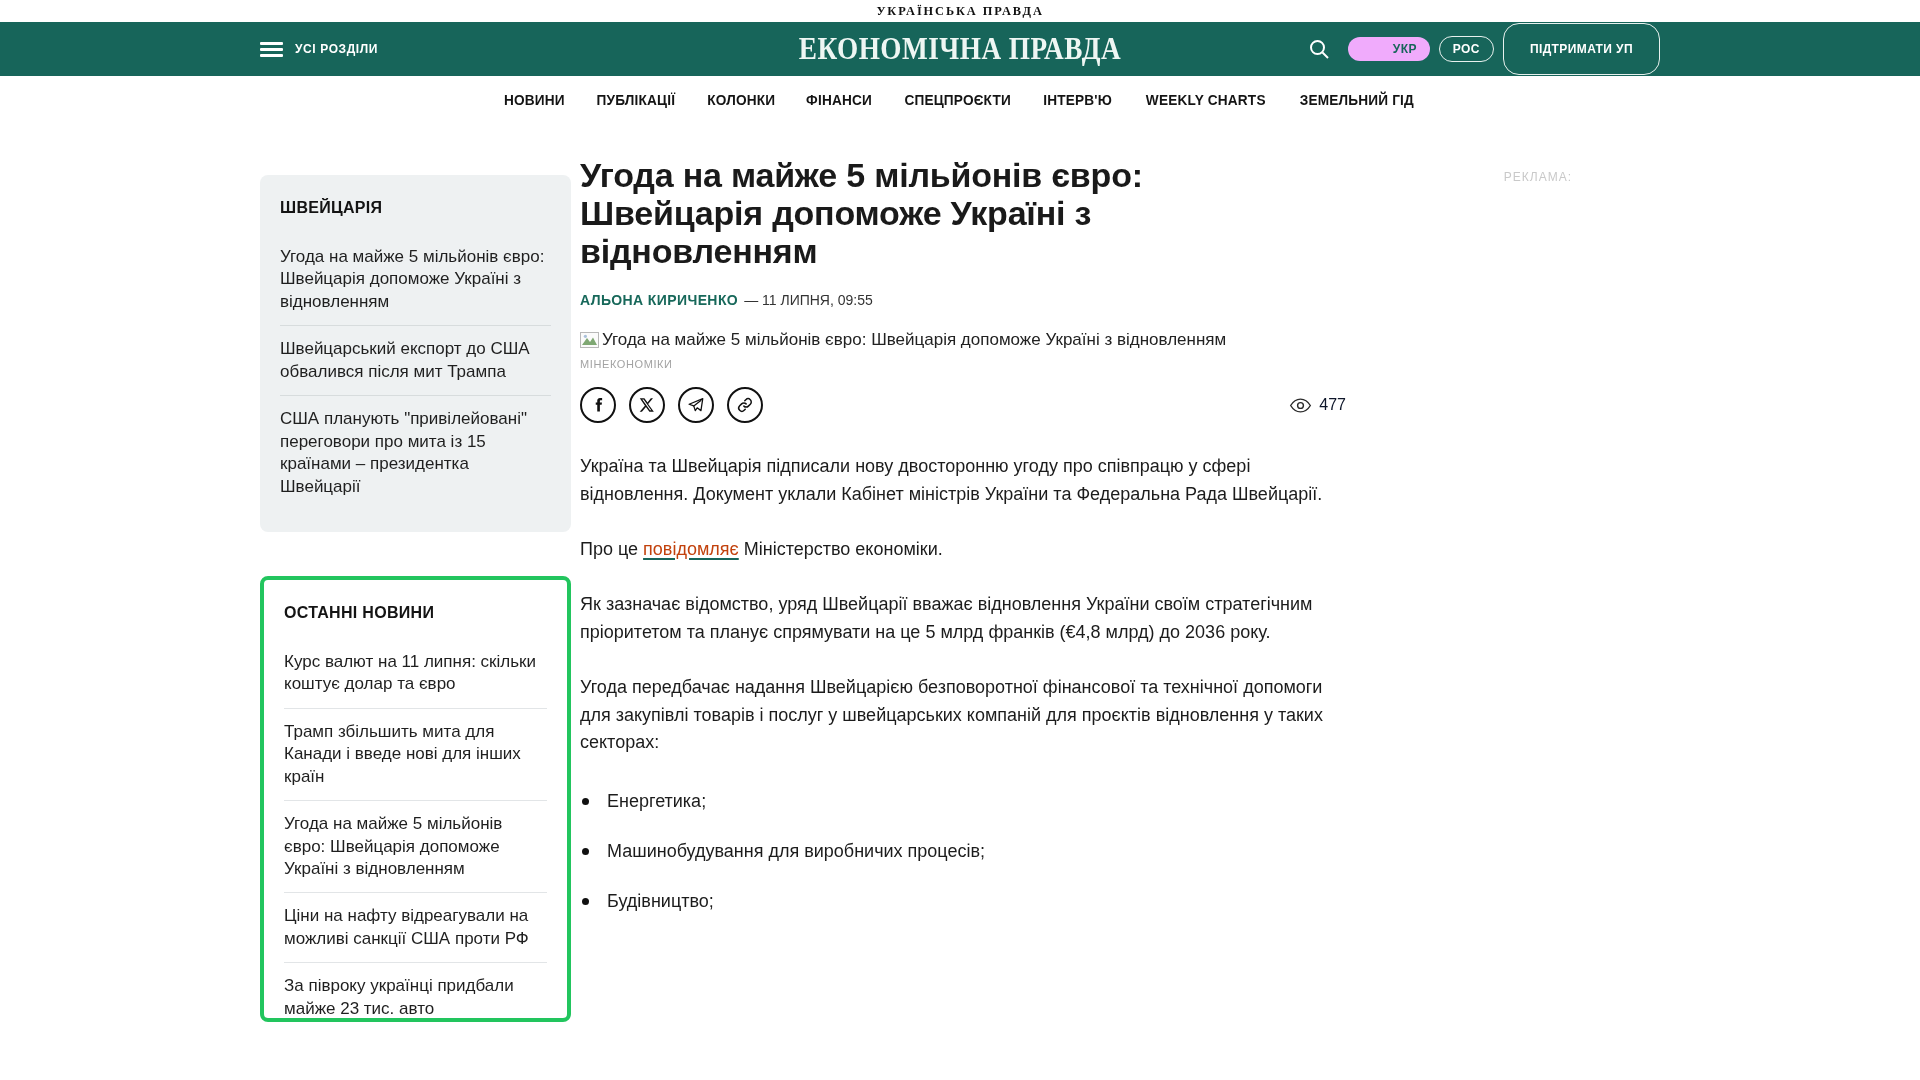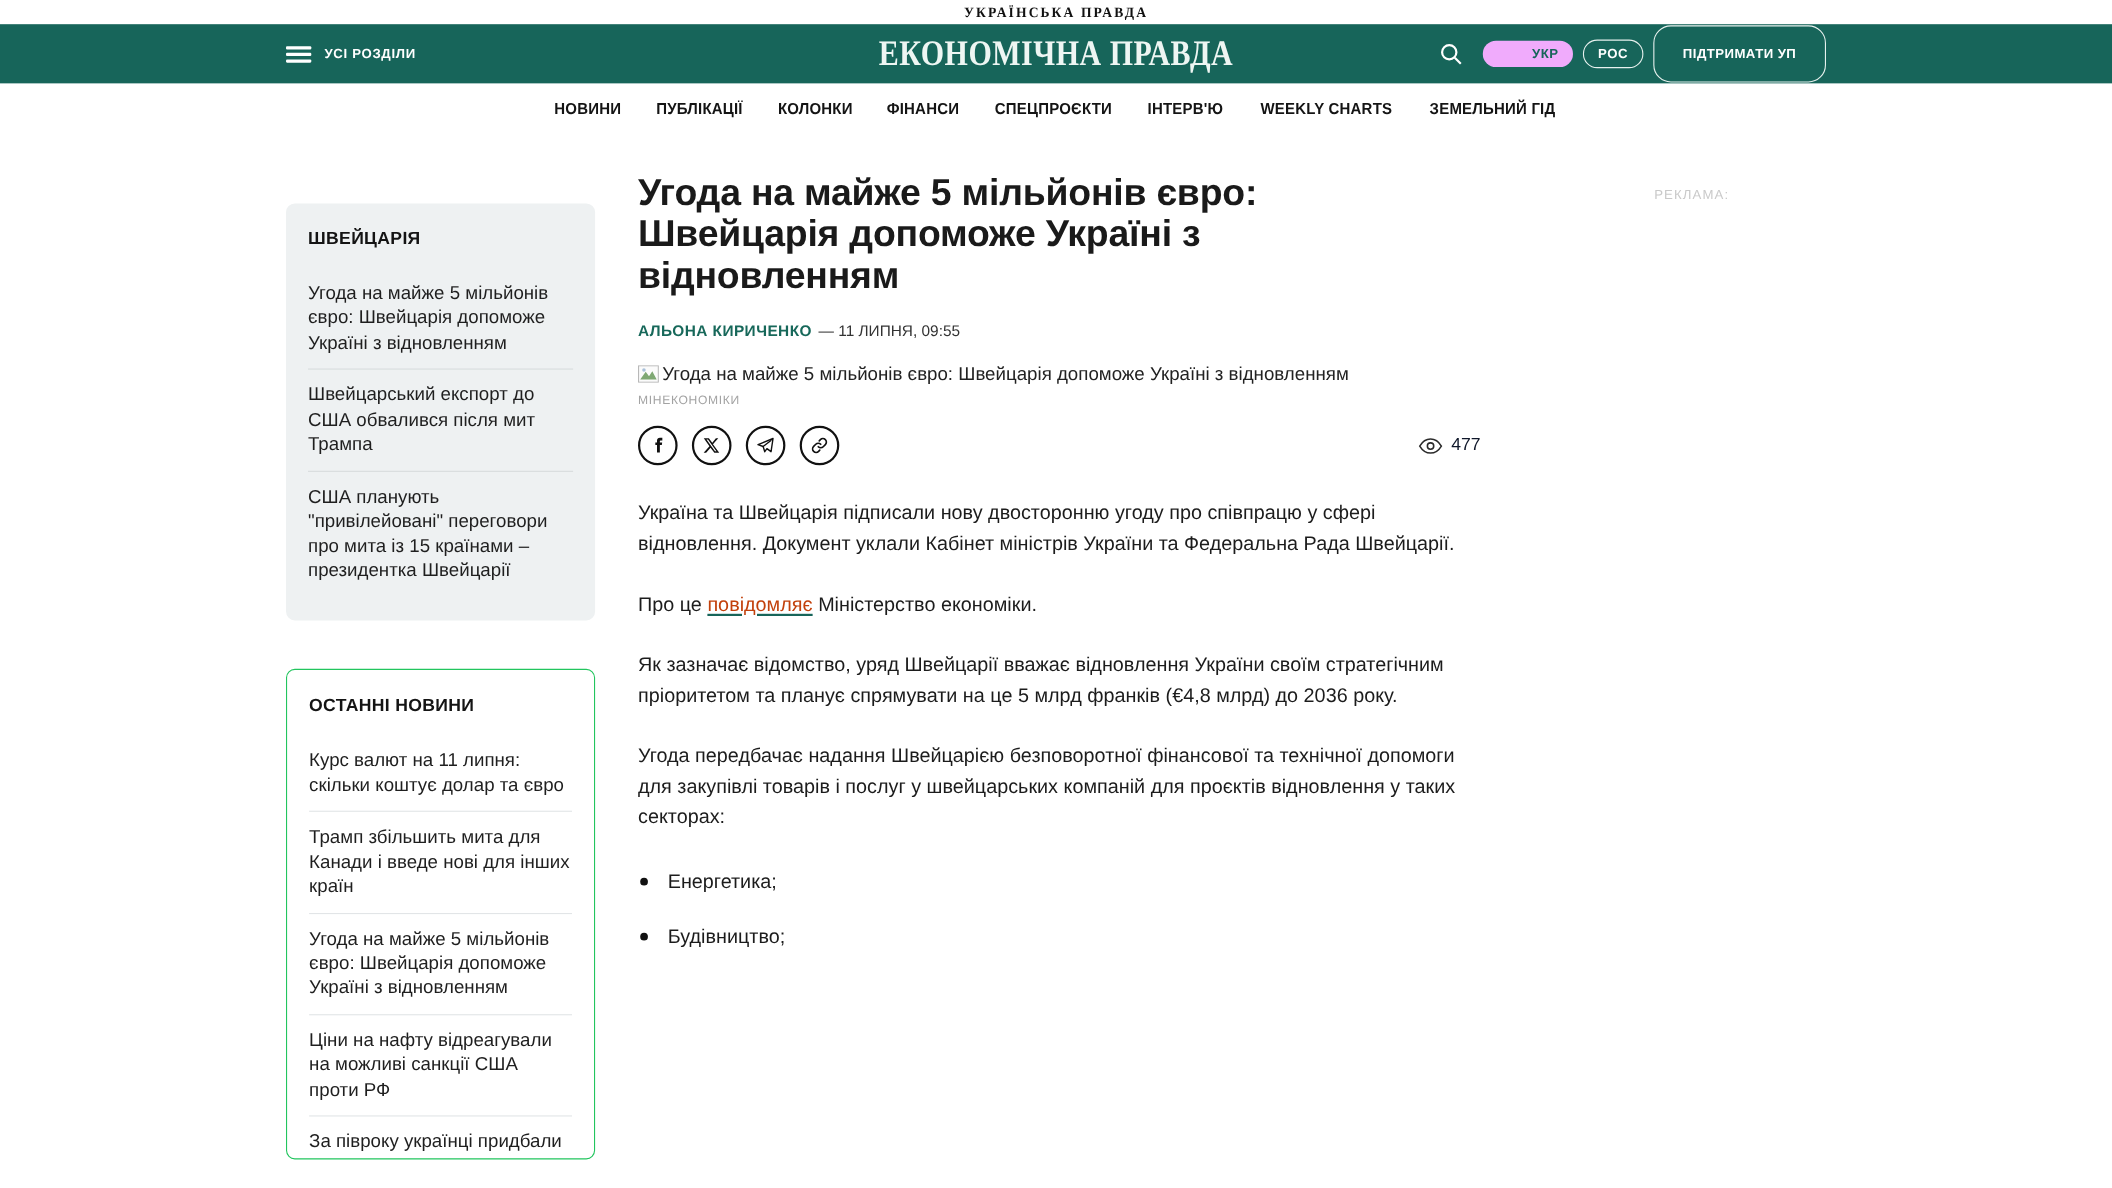--- a/index.html
+++ b/index.html
@@ -31,24 +31,24 @@
 
   
   .nav { height:48px; display:flex; align-items:center; justify-content:center; gap:27px; background:#fff; }
   .nav-item { font-size:14.5px; font-weight:700; letter-spacing:0.2px; color:#141414;
     cursor:pointer; white-space:nowrap; transform:scaleX(0.94); }
 
   
   .content { position:relative; width:1400px; margin:0 auto; }
 
   
-  .sidebar { position:absolute; left:0; top:18px; width:281px; }
+  .sidebar { position:absolute; left:0; top:8px; width:311px; }
   .side-block { border-radius:8px; padding:24px 20px 22px 20px; }
   .side-block.gray { background:#eef1f2; margin-top:43px; }
-  .side-block.white { background:#fff; border:1px solid #22c55e; margin-top:44px;
+  .side-block.white { background:#fff; border:4px solid #22c55e; margin-top:44px;
     max-height:446px; overflow:hidden; }
   .side-title { font-size:16px; font-weight:700; letter-spacing:0.3px; color:#141414; margin-bottom:17px; }
   .side-item { font-size:17px; line-height:1.32; color:#1f1f1f; cursor:pointer; padding:12px 0; }
   .side-item:first-of-type { padding-top:0; }
   .side-sep { border:none; border-top:1px solid #d7dcdd; height:0; }
   .side-block.white .side-sep { border-top:1px solid #e2e5e7; }
 
   
   .main { margin-left:320px; width:766px; padding-top:32px; }
   .article-title { font-size:34px; line-height:1.12; font-weight:700; color:#1a1a1a;
@@ -201,17 +201,18 @@
       </span>
     </div>
 
     <div class="body-text">
       <p>Україна та Швейцарія підписали нову двосторонню угоду про співпрацю у сфері відновлення. Документ уклали Кабінет міністрів України та Федеральна Рада Швейцарії.</p>
       <p><span>Про це </span><span class="inline-link">повідомляє</span><span> Міністерство економіки.</span></p>
       <p>Як зазначає відомство, уряд Швейцарії вважає відновлення України своїм стратегічним пріоритетом та планує спрямувати на це 5 млрд франків (€4,8 млрд) до 2036 року.</p>
       <p>Угода передбачає надання Швейцарією безповоротної фінансової та технічної допомоги для закупівлі товарів і послуг у швейцарських компаній для проєктів відновлення у таких секторах:</p>
       <ul class="bullets">
         <li>Енергетика;</li>
+        <li>Машинобудування для виробничих процесів;</li>
         <li>Будівництво;</li>
       </ul>
     </div>
   </div>
 </div>
 
 </body></html>

